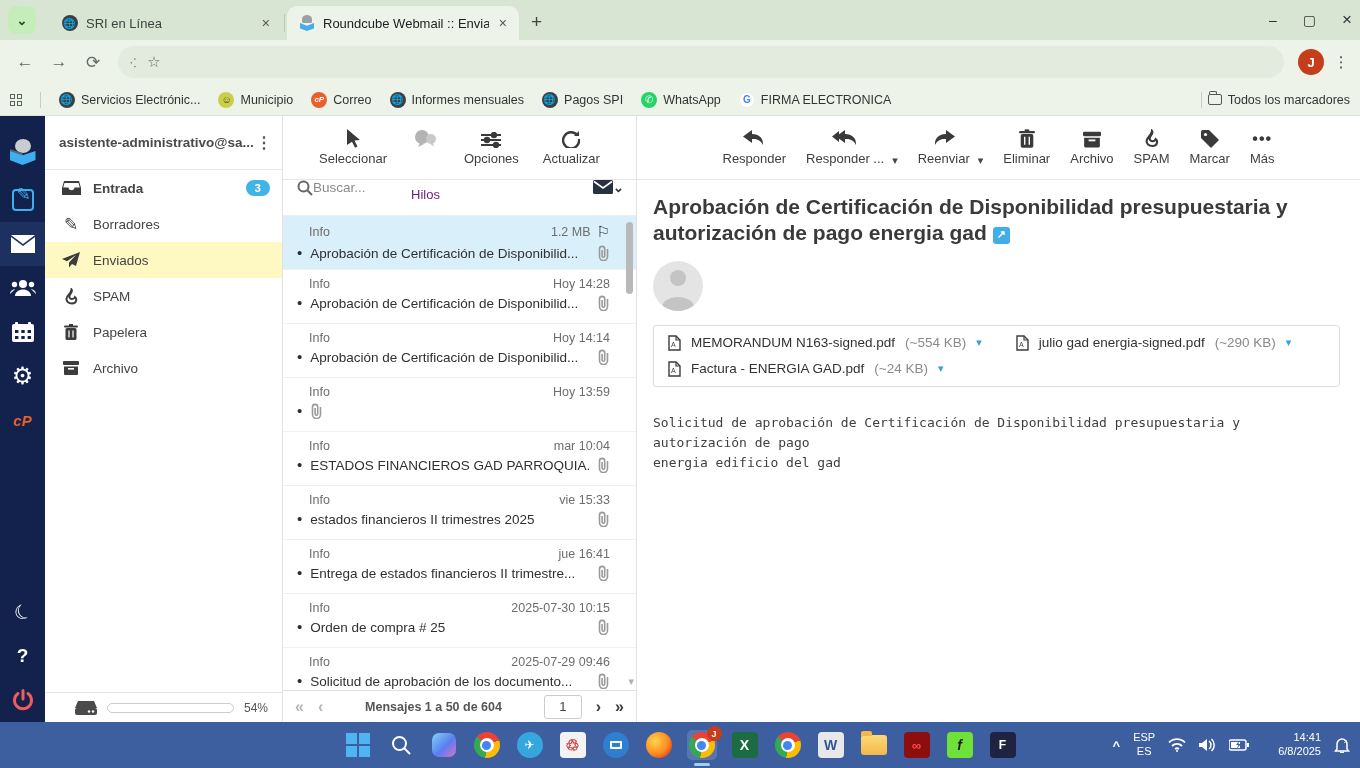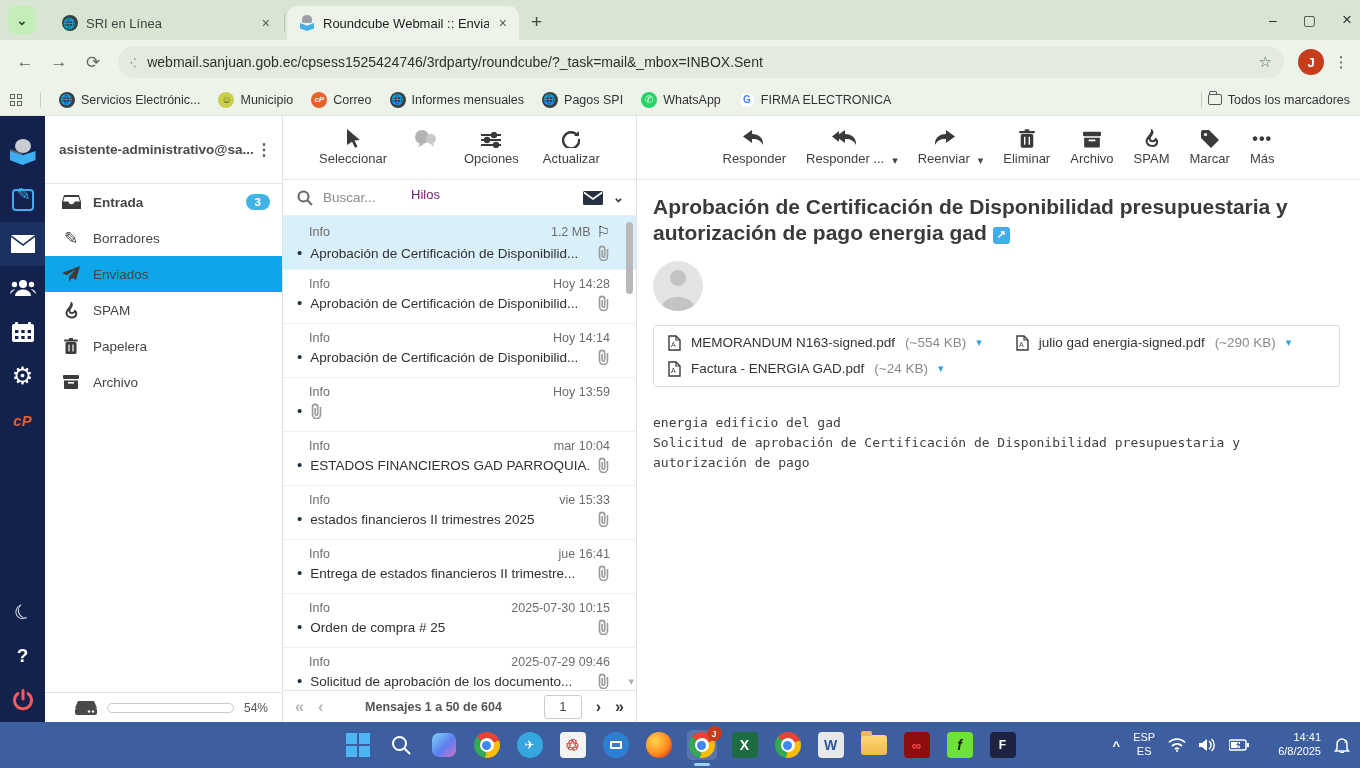--- a/index.html
+++ b/index.html
@@ -53,40 +53,40 @@
   .logo-cube .box { position:absolute; bottom:0; left:0; width:26px; height:14px; background:#3daef0; clip-path:polygon(0 0,50% 30%,100% 0,100% 65%,50% 100%,0 65%); }
   .logo-cube .boxl { position:absolute; bottom:3px; left:0; width:13px; height:13px; background:#5a6573; clip-path:polygon(0 0,100% 30%,100% 100%,0 70%); }
   .compose-ico { width:22px; height:22px; border:2.5px solid #3daef0; border-radius:4px; position:relative; }
   .compose-ico:after { content:"✎"; position:absolute; top:-7px; left:3px; color:#3daef0; font-size:17px; }
   .moon { font-size:20px; transform:rotate(-25deg); }
   .help-q { font-size:19px; font-weight:bold; }
   .power-svg { color:#f25c5c; }
   .cp-logo { color:#e8602c; font-weight:bold; font-style:italic; font-size:15px; }
 
   .folders-col { width:238px; border-right:1px solid #e2e2e2; display:flex; flex-direction:column; flex:none; }
-  .acct-header { height:68px; border-bottom:1px solid #e6e6e6; display:flex; align-items:center; padding:0 10px 0 14px; }
+  .acct-header { height:54px; border-bottom:1px solid #e6e6e6; display:flex; align-items:center; padding:0 10px 0 14px; }
   .acct-name { flex:1; font-size:13.5px; font-weight:bold; color:#4a4a4a; white-space:nowrap; overflow:hidden; }
   .acct-menu { color:#555; font-size:16px; font-weight:bold; }
   .folder { height:36px; display:flex; align-items:center; gap:12px; padding:0 12px 0 16px; font-size:13.5px; color:#454545; }
   .folder .fico { width:20px; display:flex; justify-content:center; color:#3c3c3c; }
-  .folder.selected { background:#0ea5e9; }
+  .folder.selected { background:#fef9c3; }
   .folder .flabel { flex:1; font-weight:bold; }
   .folder.plain .flabel { font-weight:normal; }
   .badge { background:#41b4e6; color:#fff; font-size:11.5px; font-weight:bold; border-radius:9px; padding:2px 9px; }
   .quota { height:30px; border-top:1px solid #e2e2e2; display:flex; align-items:center; gap:10px; padding:0 14px 0 30px; margin-top:auto; }
   .quota-bar { flex:1; height:10px; border:1px solid #ccc; border-radius:5px; overflow:hidden; background:#fff; }
   .quota-fill { height:100%; width:54%; background:#7fd0f2; }
   .quota-label { font-size:12px; color:#555; }
 
   .list-col { width:354px; border-right:1px solid #e2e2e2; display:flex; flex-direction:column; flex:none; position:relative; }
   .list-toolbar { height:64px; border-bottom:1px solid #e6e6e6; display:flex; align-items:flex-start; justify-content:center; gap:24px; padding-top:10px; }
   .tbtn { display:flex; flex-direction:column; align-items:center; gap:3px; color:#3f3f3f; font-size:13px; }
   .tbtn .ticon { height:22px; display:flex; align-items:flex-end; }
   .tbtn.disabled { color:#701a75;gap:39px; }
-  .searchrow { height:36px; border-bottom:1px solid #eee; display:flex; align-items:center; padding:0 12px 0 14px; gap:10px; }
+  .searchrow { height:36px; border-bottom:1px solid #eee; display:flex; padding:0 12px 0 14px; }
   .searchrow .mag { color:#666; }
   .search-ph { flex:1; color:#8a8a8a; font-size:13.5px; }
   .searchrow .env { color:#27313f; }
   .searchrow .chev { color:#333; font-size:13px; font-weight:bold; }
 
   .msglist { flex:1; overflow:hidden; position:relative; }
   .msg { height:54px; padding:7px 26px 0 14px; border-bottom:1px solid #f0f0f0; position:relative; }
   .msg.selected { background:#d9f0fa; }
   .msg .l1 { display:flex; align-items:center; font-size:12.5px; color:#6d6d6d; gap:6px; }
   .msg .l1 .from { flex:1; padding-left:12px; }
@@ -173,21 +173,20 @@
     <span style="font-size:17px;">×</span>
   </div>
 </div>
 
 <div class="btoolbar">
   <div class="navbtn">←</div>
   <div class="navbtn">→</div>
   <div class="navbtn">⟳</div>
   <div class="urlpill">
     <span class="tune">⁖</span>
-    <span class="urltext">webmail.sanjuan.gob.ec/cpsess1525424746/3rdparty/roundcube/?_task=mail&amp;_mbox=INBOX.Sent</span>
     <span class="star">☆</span>
   </div>
   <div class="avatar-j">J</div>
   <div class="kebab">⋮</div>
 </div>
 
 <div class="bookmarks">
   <span class="apps-grid">
       <span></span>
       <span></span>
@@ -670,22 +669,22 @@
               <path d="M8 1v4h4" stroke-width="1.2"></path>
               <text x="3" y="12" font-size="7" fill="#3c3c3c" stroke="none" font-family="Liberation Sans">A</text>
             </svg>
           <span class="aname">Factura - ENERGIA GAD.pdf</span>
           <span class="asize">(~24 KB)</span>
           <span class="acaret">▾</span>
         </div>
       </div>
 
       <div class="mailtext">
+        <div>Solicitud de aprobación de Certificación de Disponibilidad presupuestaria y autorización de pago</div>
         <div>energia edificio del gad</div>
-        <div>Solicitud de aprobación de Certificación de Disponibilidad presupuestaria y autorización de pago</div>
       </div>
     </div>
   </div>
 </div>
 
 <div class="taskbar">
   <div class="tb-ico">
       <span class="win-logo">
         <span></span>
         <span></span>

